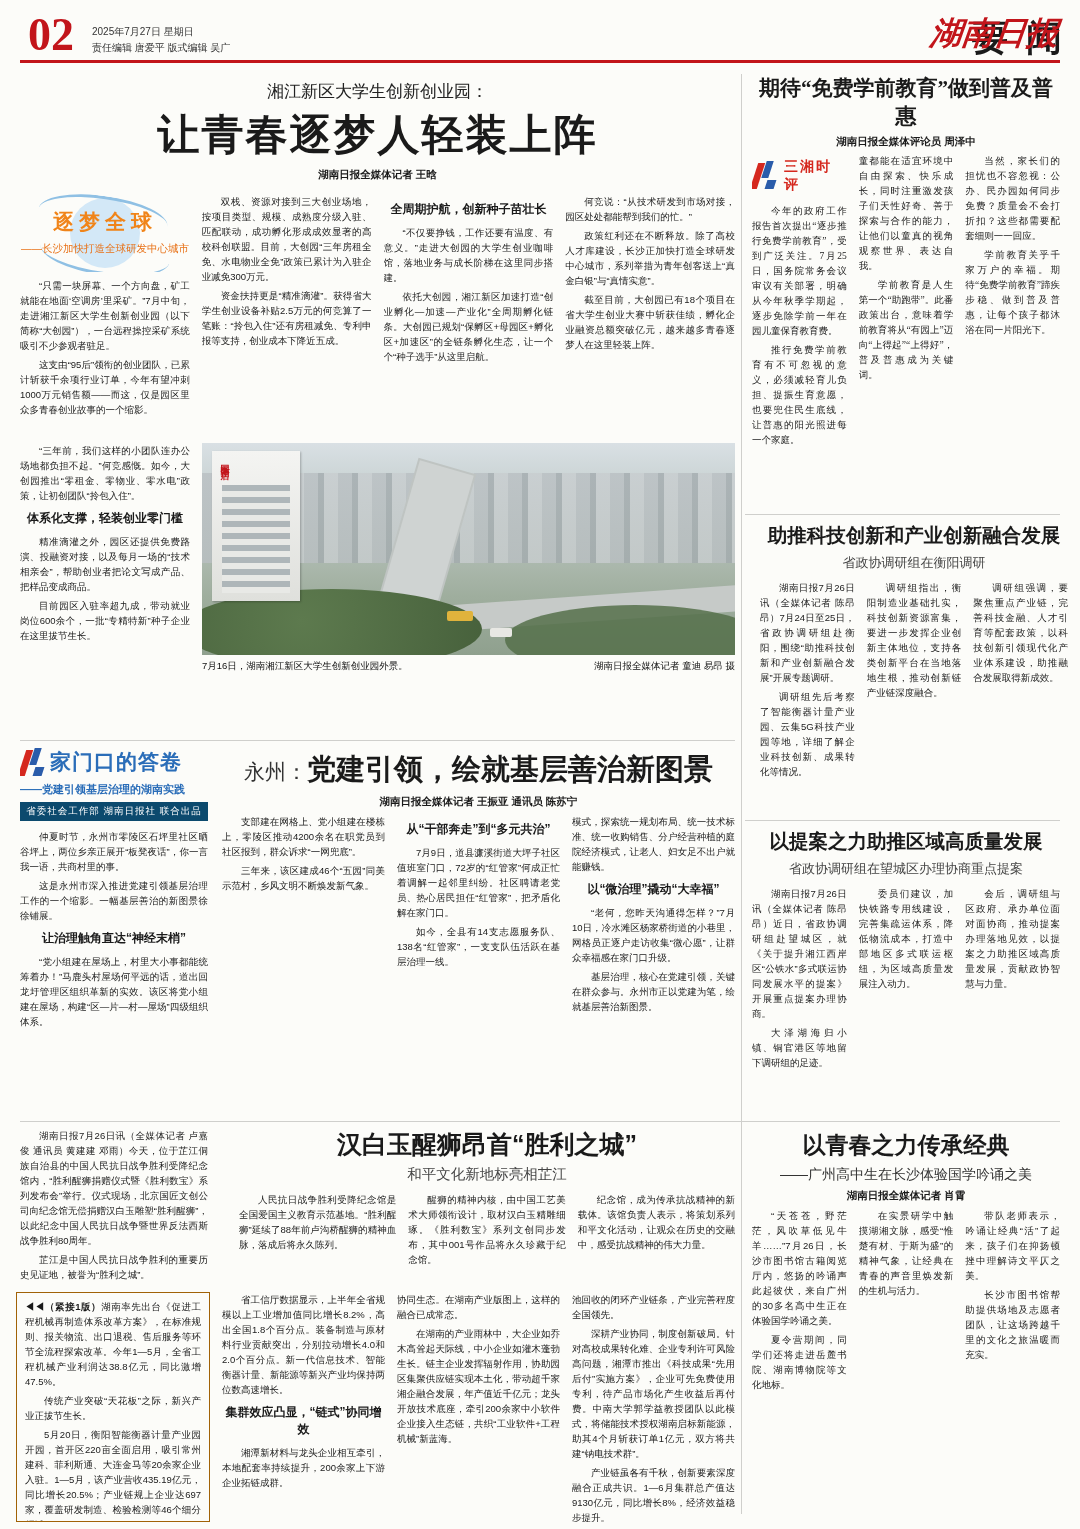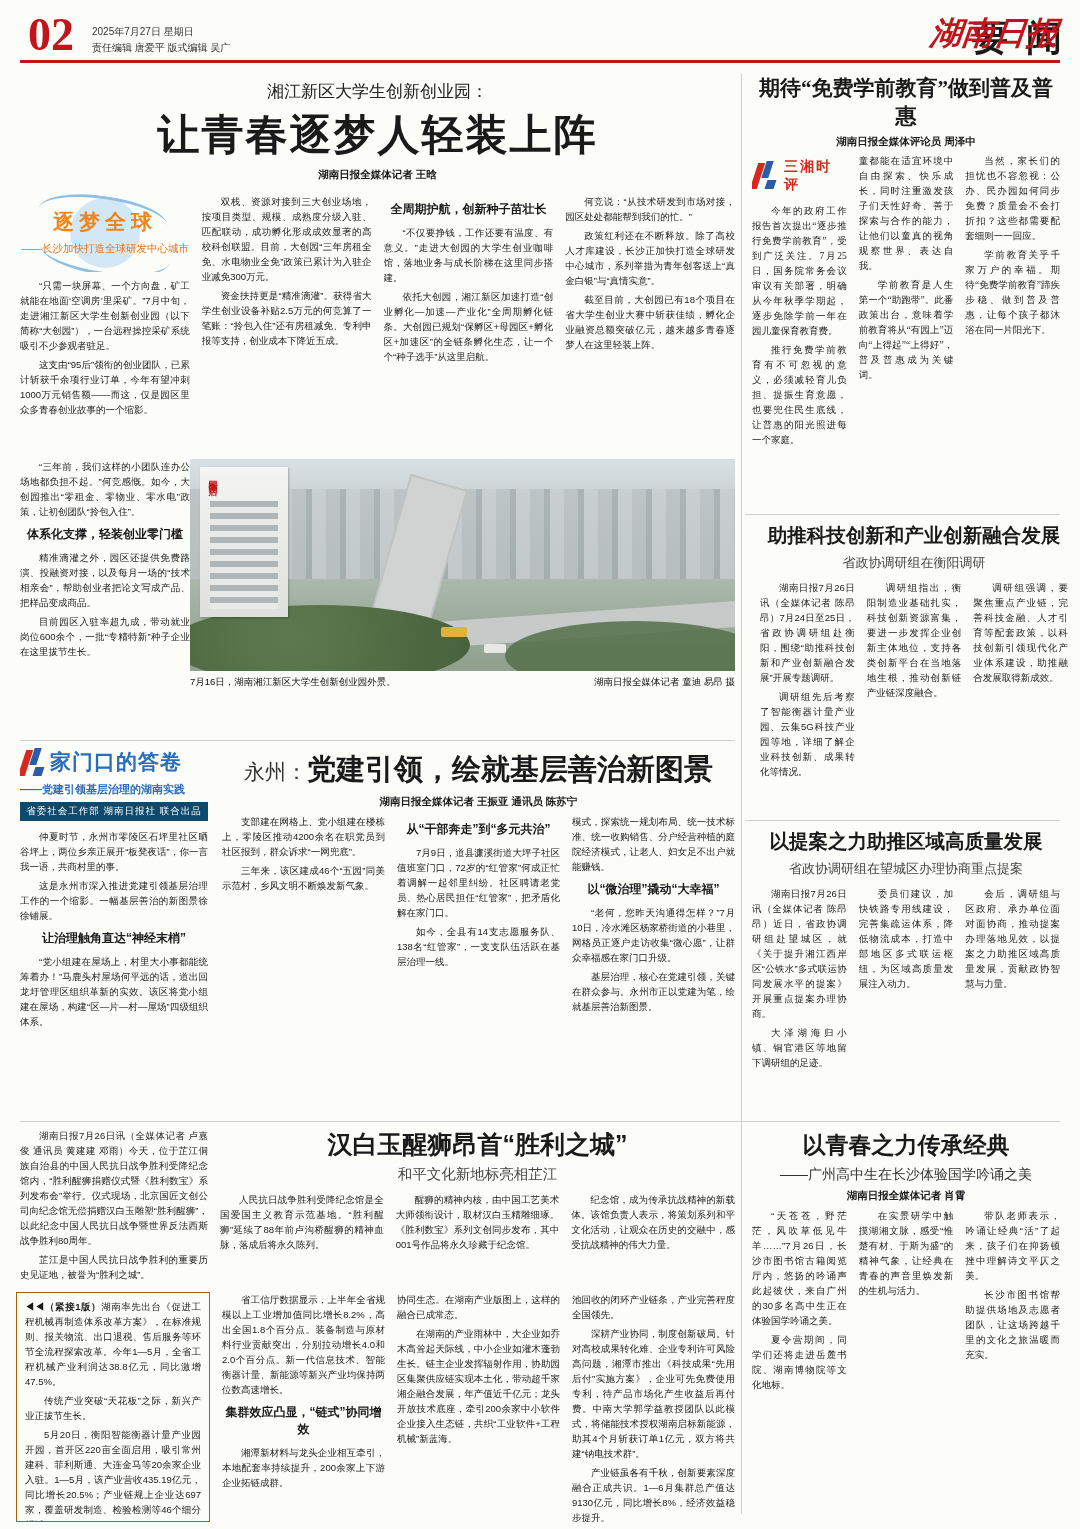--- a/index.html
+++ b/index.html
@@ -21,21 +21,21 @@
   .colset>div{flex:1;min-width:0;overflow:hidden;}
   .subhead{font-weight:bold;font-size:12px;text-align:center;margin:7px 0;}
   .byline{font-size:10.5px;text-align:center;font-weight:bold;margin:5px 0;}
   .vline{position:absolute;width:1px;background:#cfcfcc;}
   .hline{position:absolute;height:1px;background:#cfcfcc;}
   
   .blockA{position:absolute;left:20px;top:74px;width:715px;height:660px;overflow:hidden;}
   .kicker{text-align:center;font-size:17px;color:#222;margin-top:6px;}
   .headA{text-align:center;font-size:42px;font-weight:bold;letter-spacing:2px;margin-top:4px;}
   .rowA1{margin-top:12px;height:245px;}
-  .rowA2{display:flex;margin-top:20px;}
+  .rowA2{display:flex;gap:12px;margin-top:4px;}
   .rowA2 .leftcol{width:170px;flex:none;overflow:hidden;}
   .rowA2 .photo-wrap{flex:1;min-width:0;}
   
   .dream-badge{position:relative;height:78px;margin-bottom:6px;text-align:center;overflow:hidden;}
   .dream-circle{position:absolute;left:50%;top:4px;transform:translateX(-50%);width:70px;height:70px;
                 border-radius:50%;background:#d3e8f7;}
   .dream-arc1{position:absolute;left:18px;top:2px;width:130px;height:40px;border:0 solid #8fc0e4;
               border-top-width:3px;border-radius:50%;transform:rotate(8deg);}
   .dream-arc2{position:absolute;left:20px;top:38px;width:130px;height:40px;border:0 solid #8fc0e4;
               border-bottom-width:3px;border-radius:50%;transform:rotate(8deg);}
@@ -85,21 +85,21 @@
   .answer-badge{margin-bottom:8px;}
   .answer-top{display:flex;align-items:flex-start;gap:4px;}
   .answer-title{font-size:21px;font-weight:bold;color:#2a6db8;letter-spacing:1px;}
   .answer-sub{font-size:11px;font-weight:bold;color:#2a6db8;margin:4px 0 5px;}
   .answer-bar{background:#0c4a6e;color:#fff;font-size:9.5px;text-align:center;padding:3px 0;letter-spacing:1px;}
   .f-right{flex:1;min-width:0;overflow:hidden;}
   .headF{text-align:center;font-family:"Liberation Serif",serif;margin-top:2px;}
   .headF .dl{font-size:21px;color:#333;}
   .headF .t{font-size:29px;font-weight:bold;}
   
-  .blockG{position:absolute;left:20px;top:1128px;width:715px;height:158px;overflow:hidden;display:flex;gap:12px;}
+  .blockG{position:absolute;left:20px;top:1128px;width:715px;height:158px;overflow:hidden;display:flex;gap:31px;}
   .g-left{width:188px;flex:none;overflow:hidden;}
   .g-right{flex:1;min-width:0;overflow:hidden;}
   .headG{text-align:center;font-size:25px;font-weight:bold;}
   .subG{text-align:center;font-size:14.5px;color:#444;margin:4px 0 8px;}
   
   .blockH{position:absolute;left:16px;top:1292px;width:719px;height:230px;display:flex;gap:12px;}
   .redbox{width:176px;flex:none;border:1px solid #a16207;padding:6px 8px;overflow:hidden;}
   .cont-marker{font-weight:bold;}
   .blockH .hcol{flex:1;min-width:0;overflow:hidden;}
 </style>

